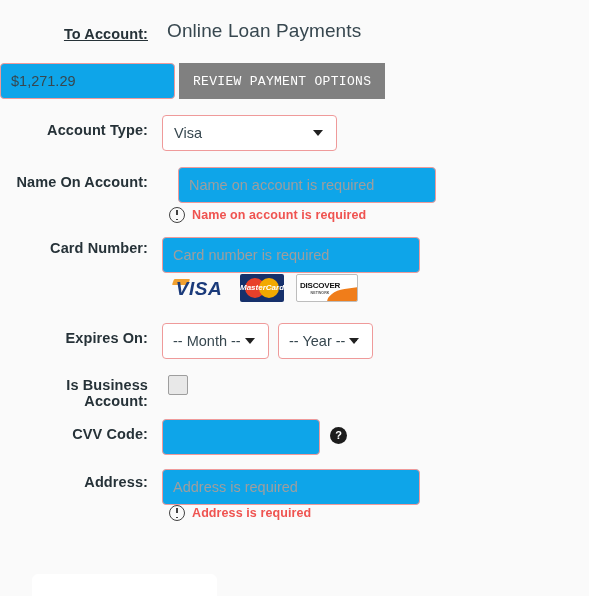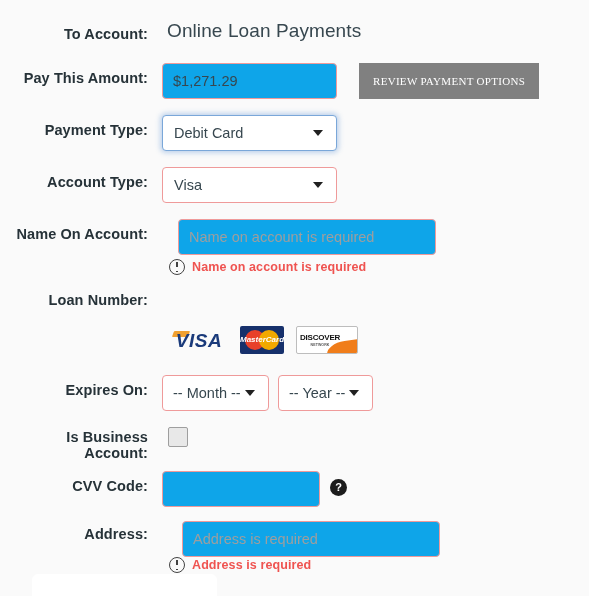--- a/index.html
+++ b/index.html
@@ -42,21 +42,21 @@
     letter-spacing: 0.1px;
   }
 
   .field-col {
     flex: 1;
     padding-left: 0px;
   }
 
   
   .row-to-account   { height: 46px; }
-  .row-to-account .label-col { padding-top: 18px; }
+  .row-to-account .label-col { padding-top: 18px; text-decoration: underline; }
 
   .row-amount       { height: 52px; }
   .row-amount .label-col { padding-top: 16px; }
 
   .row-payment-type { height: 52px; }
   .row-payment-type .label-col { padding-top: 16px; }
 
   .row-account-type { height: 52px; }
   .row-account-type .label-col { padding-top: 16px; }
 
@@ -72,21 +72,21 @@
 
   .row-business     { height: 44px; }
   .row-business .label-col { padding-top: 11px; }
 
   .row-expires      { height: 52px; }
   .row-expires .label-col { padding-top: 16px; }
 
   .row-cvv          { height: 50px; }
   .row-cvv .label-col { padding-top: 16px; }
 
-  .row-address      { height: 44px; gap: 20px; }
+  .row-address      { height: 44px; }
   .row-address .label-col { padding-top: 14px; }
 
   .row-address-error{ height: 22px; }
 
   
   .account-name {
     font-size: 19px;
     font-weight: normal;
     color: #37474f;
     padding-top: 12px;
@@ -114,28 +114,28 @@
   .input-amount  { width: 175px; }
   .input-name    { width: 258px; }
   .input-card    { width: 258px; }
   .input-cvv     { width: 158px; }
   .input-address { width: 258px; }
 
   
   .review-btn {
     box-sizing: border-box;
     height: 36px;
-    margin-left: 22px;
+    margin-left: 4px;
     padding: 0 14px;
     background: #808080;
     color: #ffffff;
     border: none;
     border-radius: 0;
-    font-family: Liberation Serif, serif;
-    font-size: 11px;
+    font-family: Liberation Mono, monospace;
+    font-size: 13px;
     letter-spacing: 0.3px;
     cursor: pointer;
     vertical-align: top;
   }
 
   .inline-group {
     display: flex;
     align-items: flex-start;
     padding-top: 9px;
   }
@@ -410,40 +410,28 @@
 <div class="form">
 
   <div class="row row-to-account">
     <div class="label-col">To Account:</div>
     <div class="field-col">
       <div class="account-name">Online Loan Payments</div>
     </div>
   </div>
 
   <div class="row row-amount">
-    <div class="label-col">Pay This Amount:</div>
     <div class="field-col">
       <div class="inline-group">
         <input class="text-input input-amount" type="text" value="$1,271.29" style="">
         <button class="review-btn">REVIEW PAYMENT OPTIONS</button>
       </div>
     </div>
   </div>
 
-  <div class="row row-payment-type">
-    <div class="label-col">Payment Type:</div>
-    <div class="field-col">
-      <div class="inline-group">
-        <div class="select-wrap sel-payment focused">
-          <span class="sel-text">Debit Card</span>
-          <span class="caret"></span>
-        </div>
-      </div>
-    </div>
-  </div>
 
   <div class="row row-account-type">
     <div class="label-col">Account Type:</div>
     <div class="field-col">
       <div class="inline-group">
         <div class="select-wrap sel-account">
           <span class="sel-text">Visa</span>
           <span class="caret"></span>
         </div>
       </div>
@@ -463,21 +451,26 @@
     <div class="label-col"></div>
     <div class="field-col">
       <div class="error-msg">
         <span class="error-icon"></span>
         <span class="error-text">Name on account is required</span>
       </div>
     </div>
   </div>
 
   <div class="row row-card">
-    <div class="label-col">Loan Number:</div>
+    <div class="label-col">Card Number:</div>
+    <div class="field-col">
+      <div class="inline-group">
+        <input class="text-input input-card" type="text" placeholder="Card number is required" style="">
+      </div>
+    </div>
   </div>
 
   <div class="row row-logos">
     <div class="label-col"></div>
     <div class="field-col">
       <div class="logos">
         <div class="logo-visa">
           <span class="visa-swoosh"></span>
           <span class="visa-text">VISA</span>
         </div>

